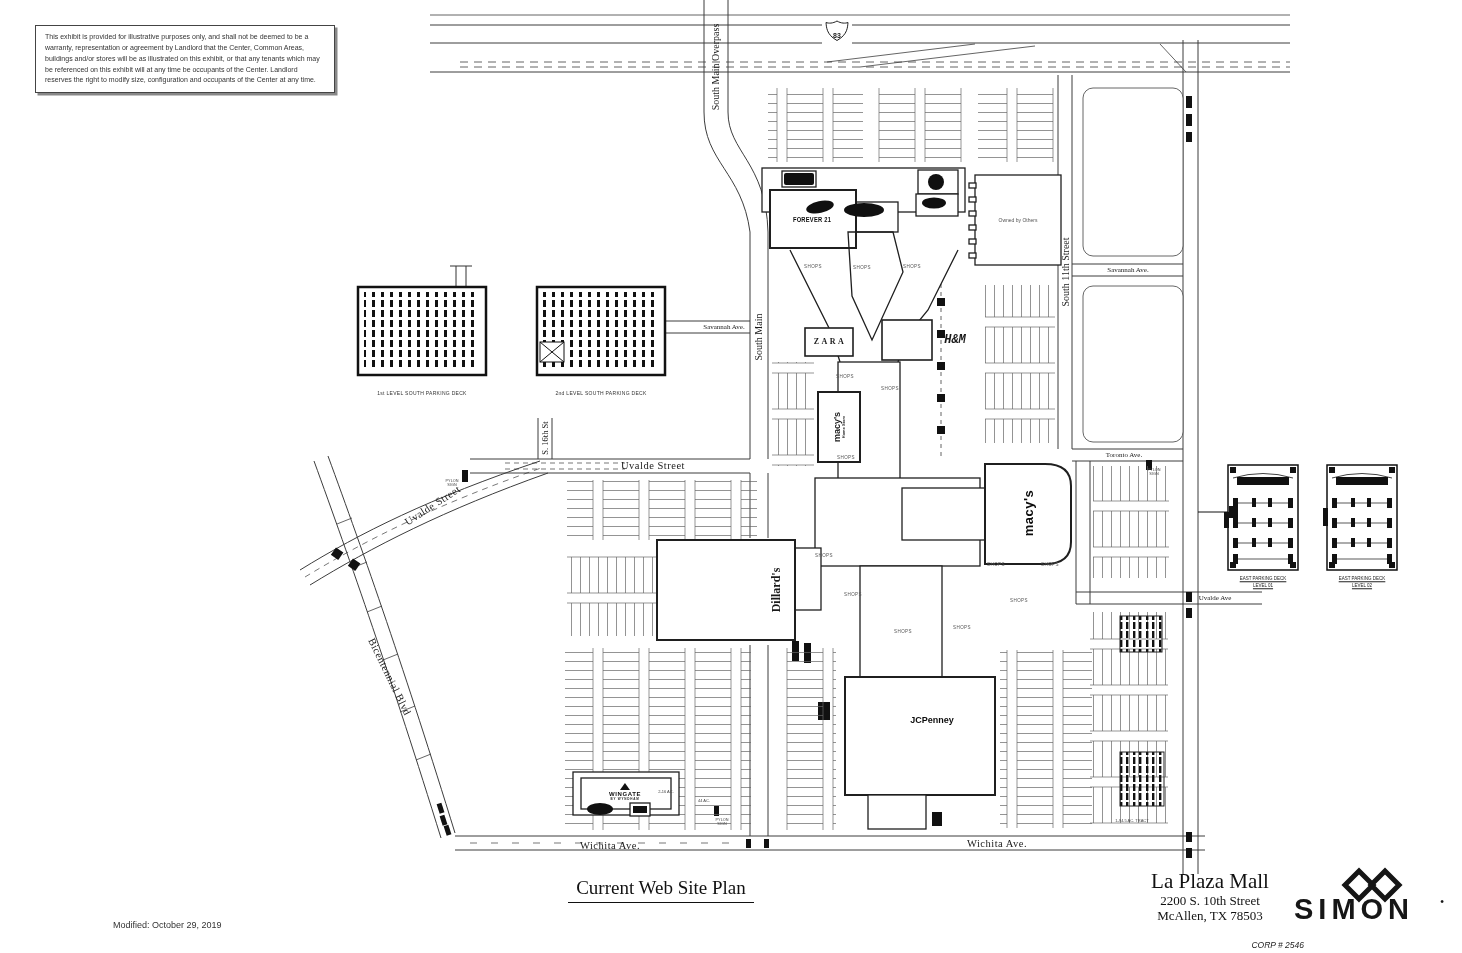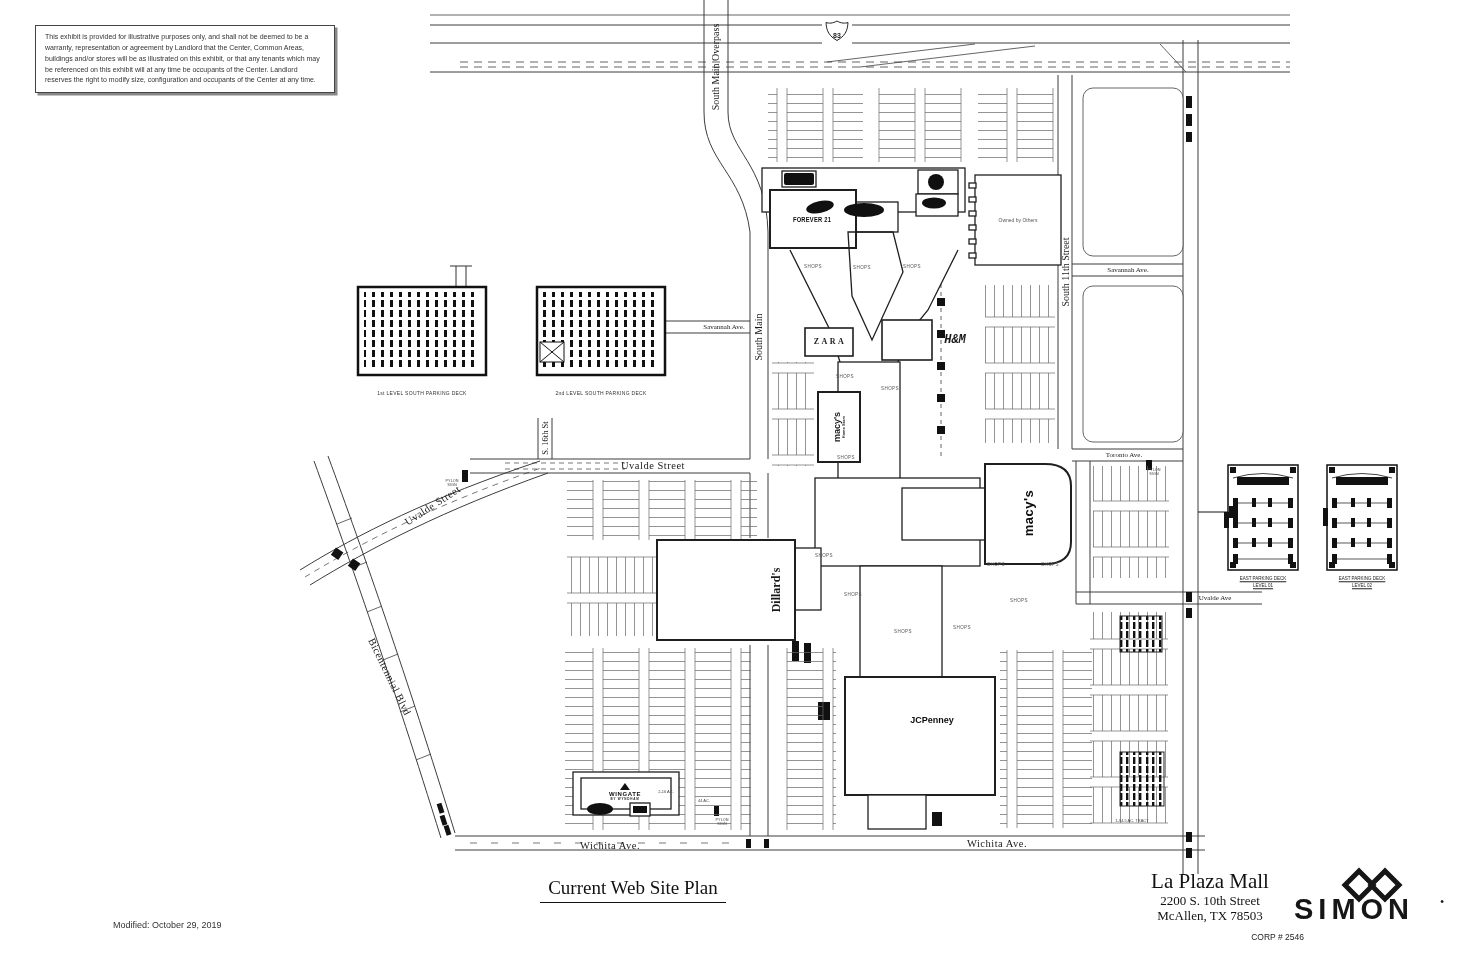--- a/index.html
+++ b/index.html
@@ -15,29 +15,29 @@
             white-space:normal;text-align:center;line-height:1.15;}
   .acre{font-family:"Liberation Sans",sans-serif;font-size:4px;color:#444;}
   .streetS{font-size:10.5px;letter-spacing:.5px;}
   .streetT{font-size:7px;}
   .deckLbl{font-family:"Liberation Sans",sans-serif;font-size:5px;color:#333;letter-spacing:.3px;}
   .eDeckLbl{font-family:"Liberation Sans",sans-serif;font-size:4.5px;color:#222;text-align:center;line-height:1.5;}
   .eDeckLbl div{text-decoration:underline;}
   .disclaimer{position:absolute;left:35px;top:25px;width:280px;padding:6px 9px;
       border:1px solid #444;box-shadow:2.5px 2.5px 0 0 #888;background:#fff;
       font-family:"Liberation Sans",sans-serif;font-size:7px;line-height:1.55;color:#333;}
-  .planTitle{position:absolute;left:540px;top:877px;width:186px;text-align:center;
+  .planTitle{position:absolute;left:568px;top:877px;width:186px;text-align:center;
       font-size:19px;color:#111;border-bottom:1.5px solid #111;padding-bottom:3px;}
   .modified{position:absolute;left:113px;top:920px;font-family:"Liberation Sans",sans-serif;
       font-size:9px;color:#333;}
   .mallInfo{position:absolute;left:1112px;top:869px;width:196px;text-align:center;}
   .mallInfo .nm{font-size:21px;color:#111;}
   .mallInfo .ad{font-size:13px;color:#111;line-height:1.15;}
   .mallInfo .corp{font-family:"Liberation Sans",sans-serif;font-size:8.5px;color:#222;
-      text-align:right;padding-right:4px;margin-top:8px;}
+      text-align:right;padding-right:4px;margin-top:16px;font-style:italic;}
   .simonWord{position:absolute;left:1294px;top:893px;width:160px;text-align:left;
       font-family:"Liberation Sans",sans-serif;font-size:29px;font-weight:800;
       letter-spacing:5px;color:#161616;}
   .simonDot{position:absolute;left:1440px;top:895px;font-size:12px;color:#161616;}
   .store{font-family:"Liberation Sans",sans-serif;font-weight:700;color:#0c0c0c;}
   .f21{font-size:7px;transform:translate(-50%,-50%) scaleX(.82);letter-spacing:.3px;}
   .zara{font-family:"Liberation Serif",serif;font-size:8px;font-weight:700;letter-spacing:2.5px;}
   .hm{font-family:Liberation Mono, monospace;font-style:italic;font-weight:700;font-size:12px;margin-left:48px;}
   .macysMain{font-size:13px;font-weight:700;letter-spacing:.5px;}
   .macysHome{text-align:center;}

